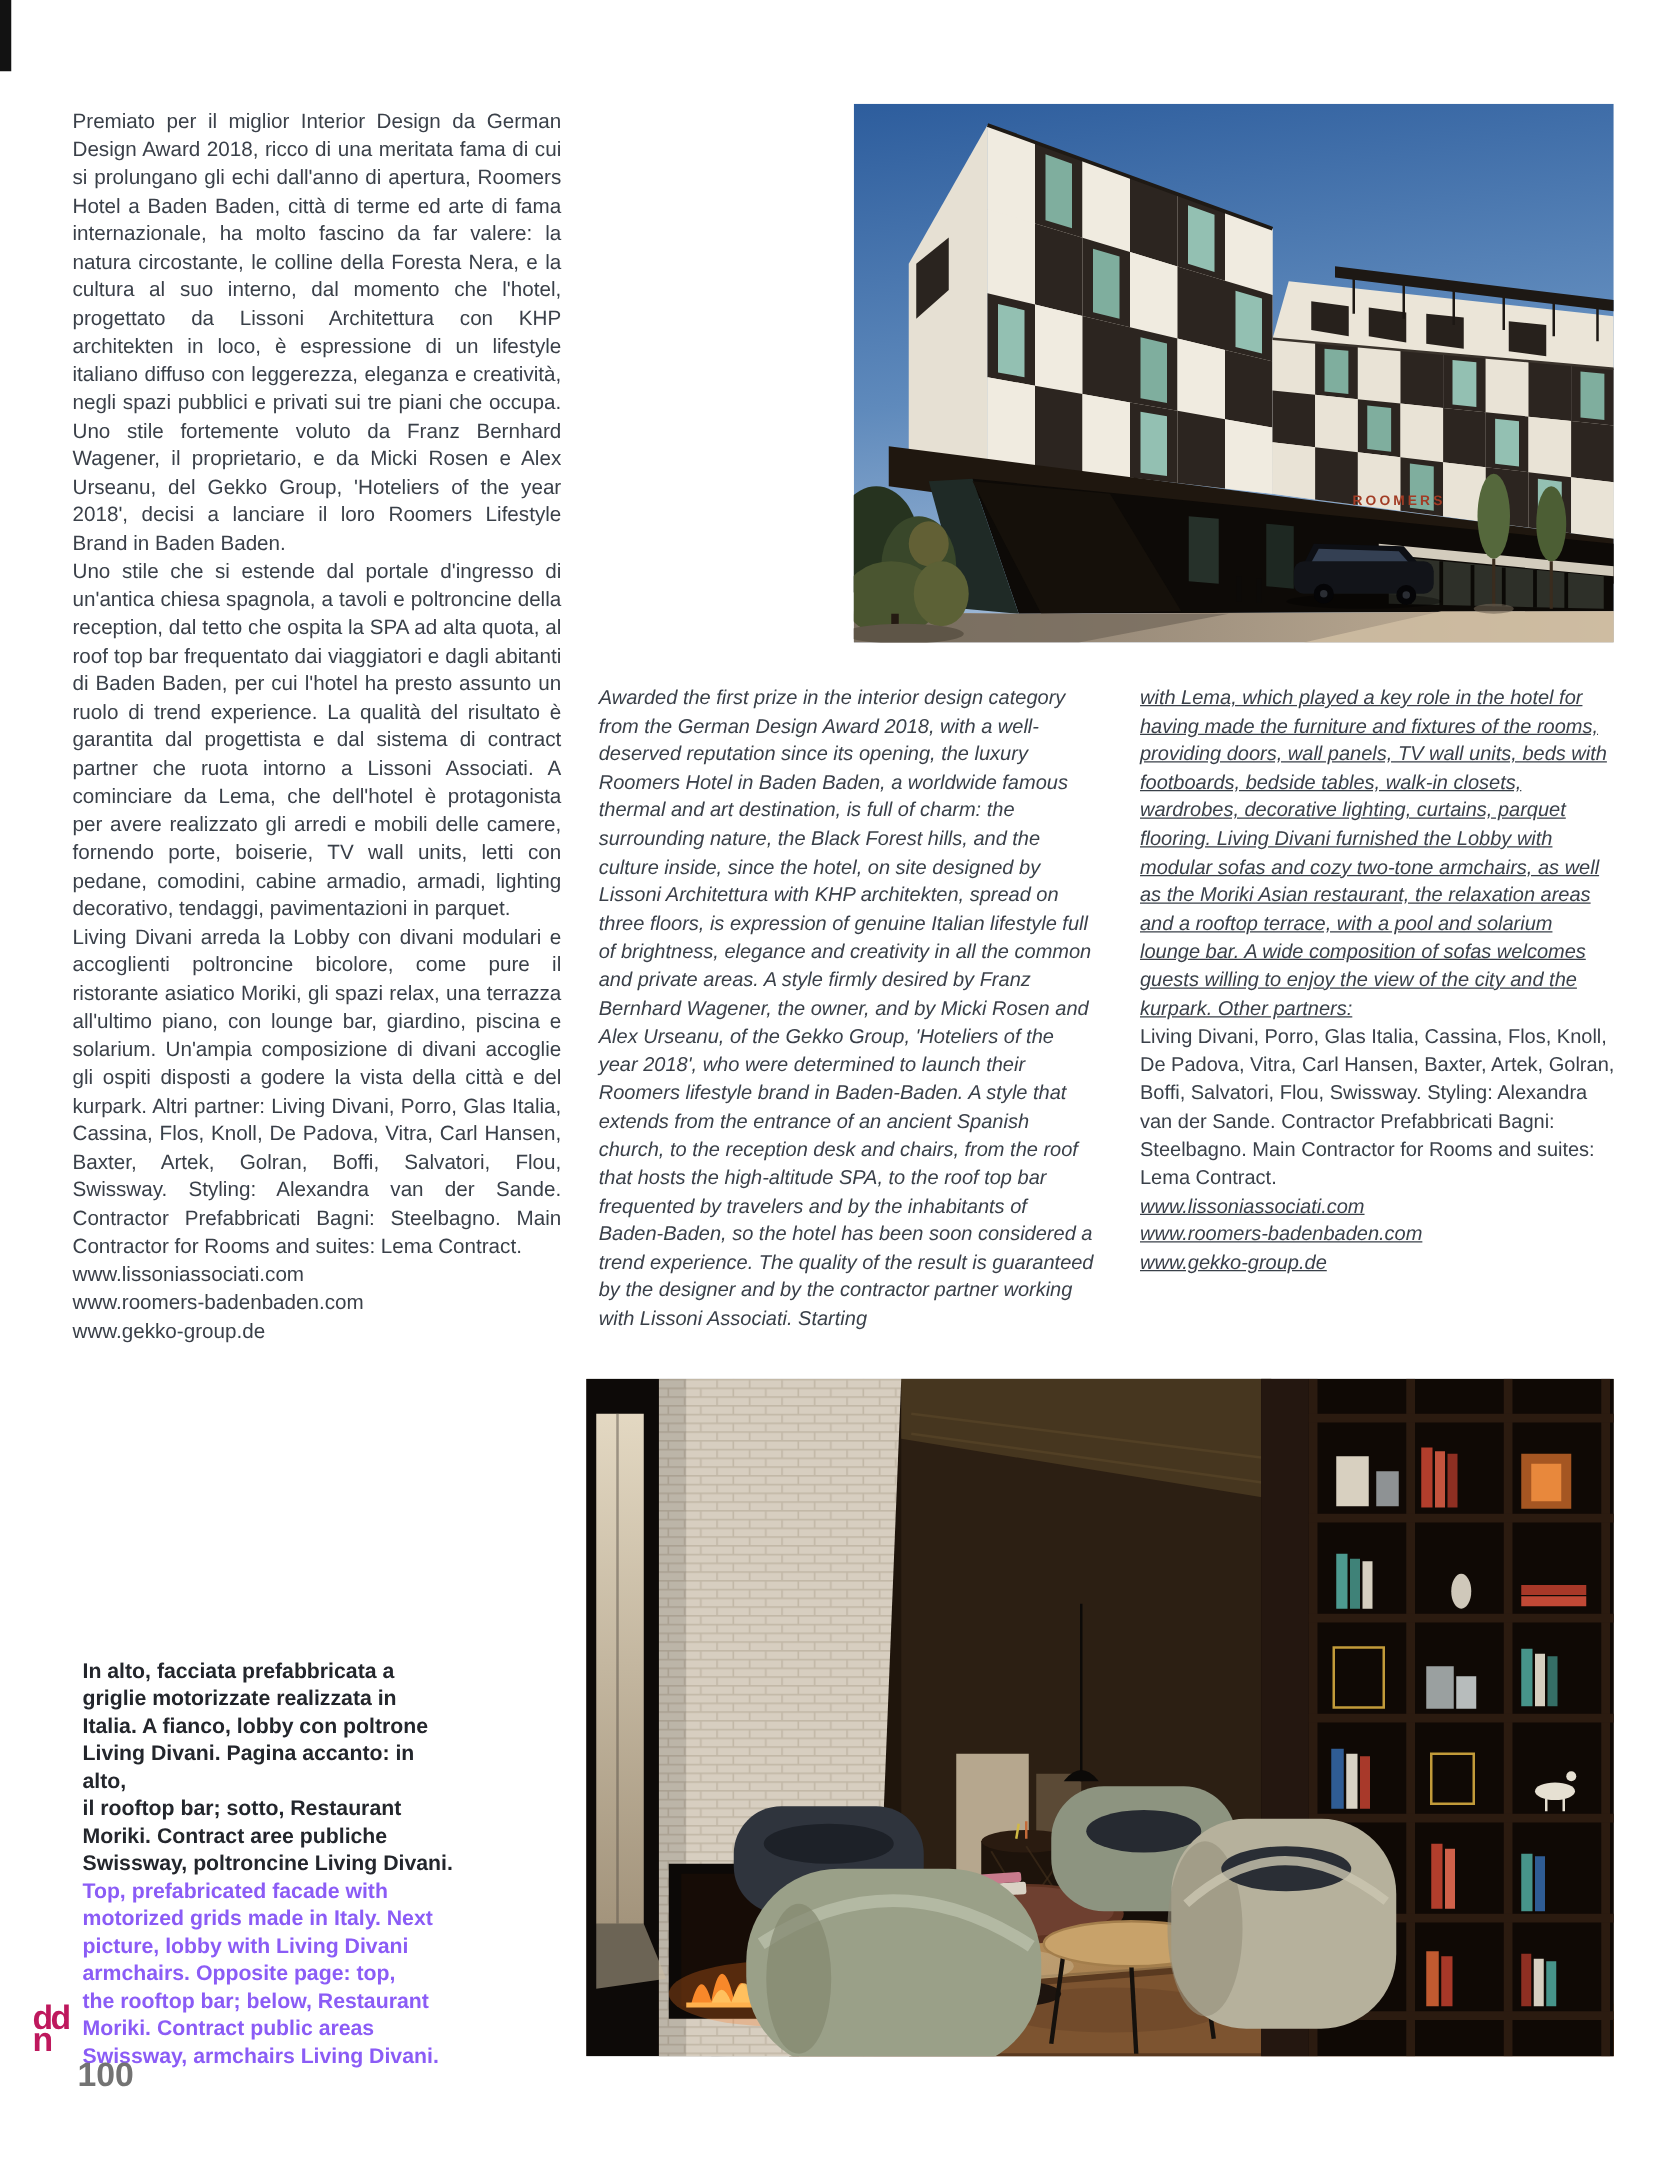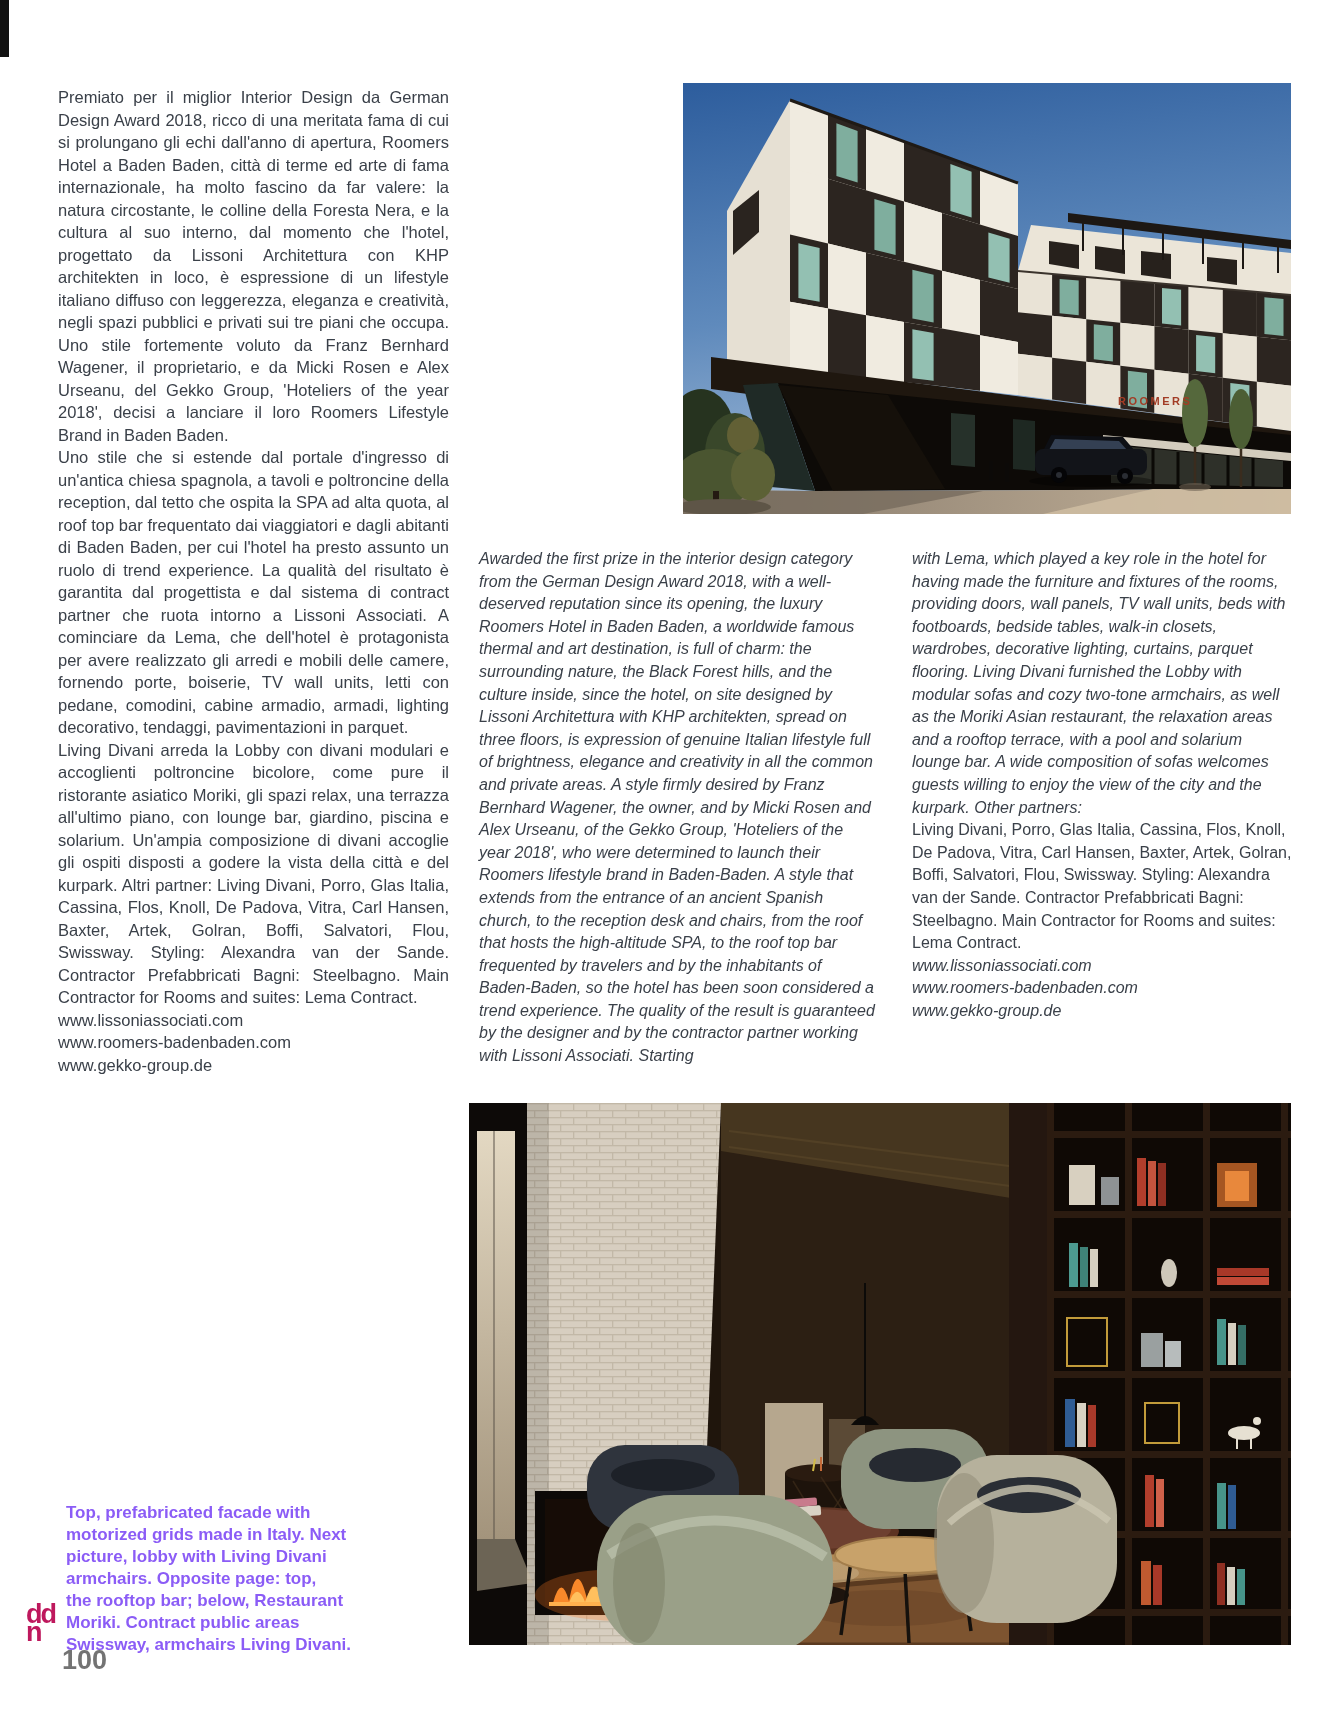--- a/index.html
+++ b/index.html
@@ -6,27 +6,27 @@
   .page{position:relative;width:1344px;height:1684px;background:#ffffff;overflow:hidden;
         font-family:"Liberation Sans",sans-serif;}
   .trim{position:absolute;left:0;top:0;width:9px;height:57px;background:#121212;}
   .col{position:absolute;color:#3a4049;}
   .col-it{left:58px;top:86px;width:391px;font-size:16.5px;line-height:22.5px;text-align:justify;}
   .col-it .body{margin:0;white-space:pre-line;}
   .link-line{line-height:22.5px;}
   .col-en1{left:479px;top:548px;width:396px;font-size:16px;line-height:22.6px;font-style:italic;}
   .col-en1 p{margin:0;}
   .col-en2{left:912px;top:548px;width:380px;font-size:16px;line-height:22.6px;}
-  .col-en2 .ital{font-style:italic;margin:0;}
+  .col-en2 .ital{font-style:italic;margin:0;text-decoration:underline;}
   .col-en2 .roman{font-style:normal;margin:0;}
   .photo{position:absolute;display:block;}
   .photo-building{left:683px;top:83px;width:608px;height:431px;}
   .photo-lobby{left:469px;top:1103px;width:822px;height:542px;}
   .sign{position:absolute;left:1082px;top:395px;color:#a23c25;font-size:11px;font-weight:bold;
-        letter-spacing:2.5px;margin-left:36px;}
+        letter-spacing:2.5px;}
   .cap{position:absolute;left:66px;width:302px;font-weight:bold;font-size:17px;line-height:22px;
        white-space:pre-line;}
   .cap-it{top:1326px;color:#23262c;}
   .cap-en{top:1502px;color:#8b5cf6;}
   .logo{position:absolute;left:26px;top:1605px;color:#be185d;font-weight:bold;font-size:27px;
         line-height:18px;letter-spacing:-2px;}
   .pagenum{position:absolute;left:62px;top:1645px;color:#737373;font-size:27px;font-weight:bold;}
 </style>
 </head>
 <body>
@@ -393,20 +393,27 @@
       <path d="M140,452 Q246,382 356,454" stroke="#b6bba6" stroke-width="10" fill="none" opacity="0.9"></path>
       <ellipse cx="170" cy="480" rx="26" ry="60" fill="#83886f" opacity="0.7"></ellipse>
     </g>
 
     <rect x="0" y="0" width="58" height="542" fill="#0d0a08"></rect>
     <rect x="8" y="28" width="38" height="408" fill="url(#winlight)"></rect>
     <rect x="24" y="28" width="2" height="408" fill="#5a5148" opacity="0.5"></rect>
     <polygon points="8,436 46,436 64,480 8,488" fill="#cbbda2" opacity="0.5"></polygon>
   </svg>
 
+  <div class="cap cap-it">In alto, facciata prefabbricata a
+griglie motorizzate realizzata in
+Italia. A fianco, lobby con poltrone
+Living Divani. Pagina accanto: in alto,
+il rooftop bar; sotto, Restaurant
+Moriki. Contract aree publiche
+Swissway, poltroncine Living Divani.</div>
   <div class="cap cap-en">Top, prefabricated facade with
 motorized grids made in Italy. Next
 picture, lobby with Living Divani
 armchairs. Opposite page: top,
 the rooftop bar; below, Restaurant
 Moriki. Contract public areas
 Swissway, armchairs Living Divani.</div>
 
   <div class="logo">
     <div>dd</div>

